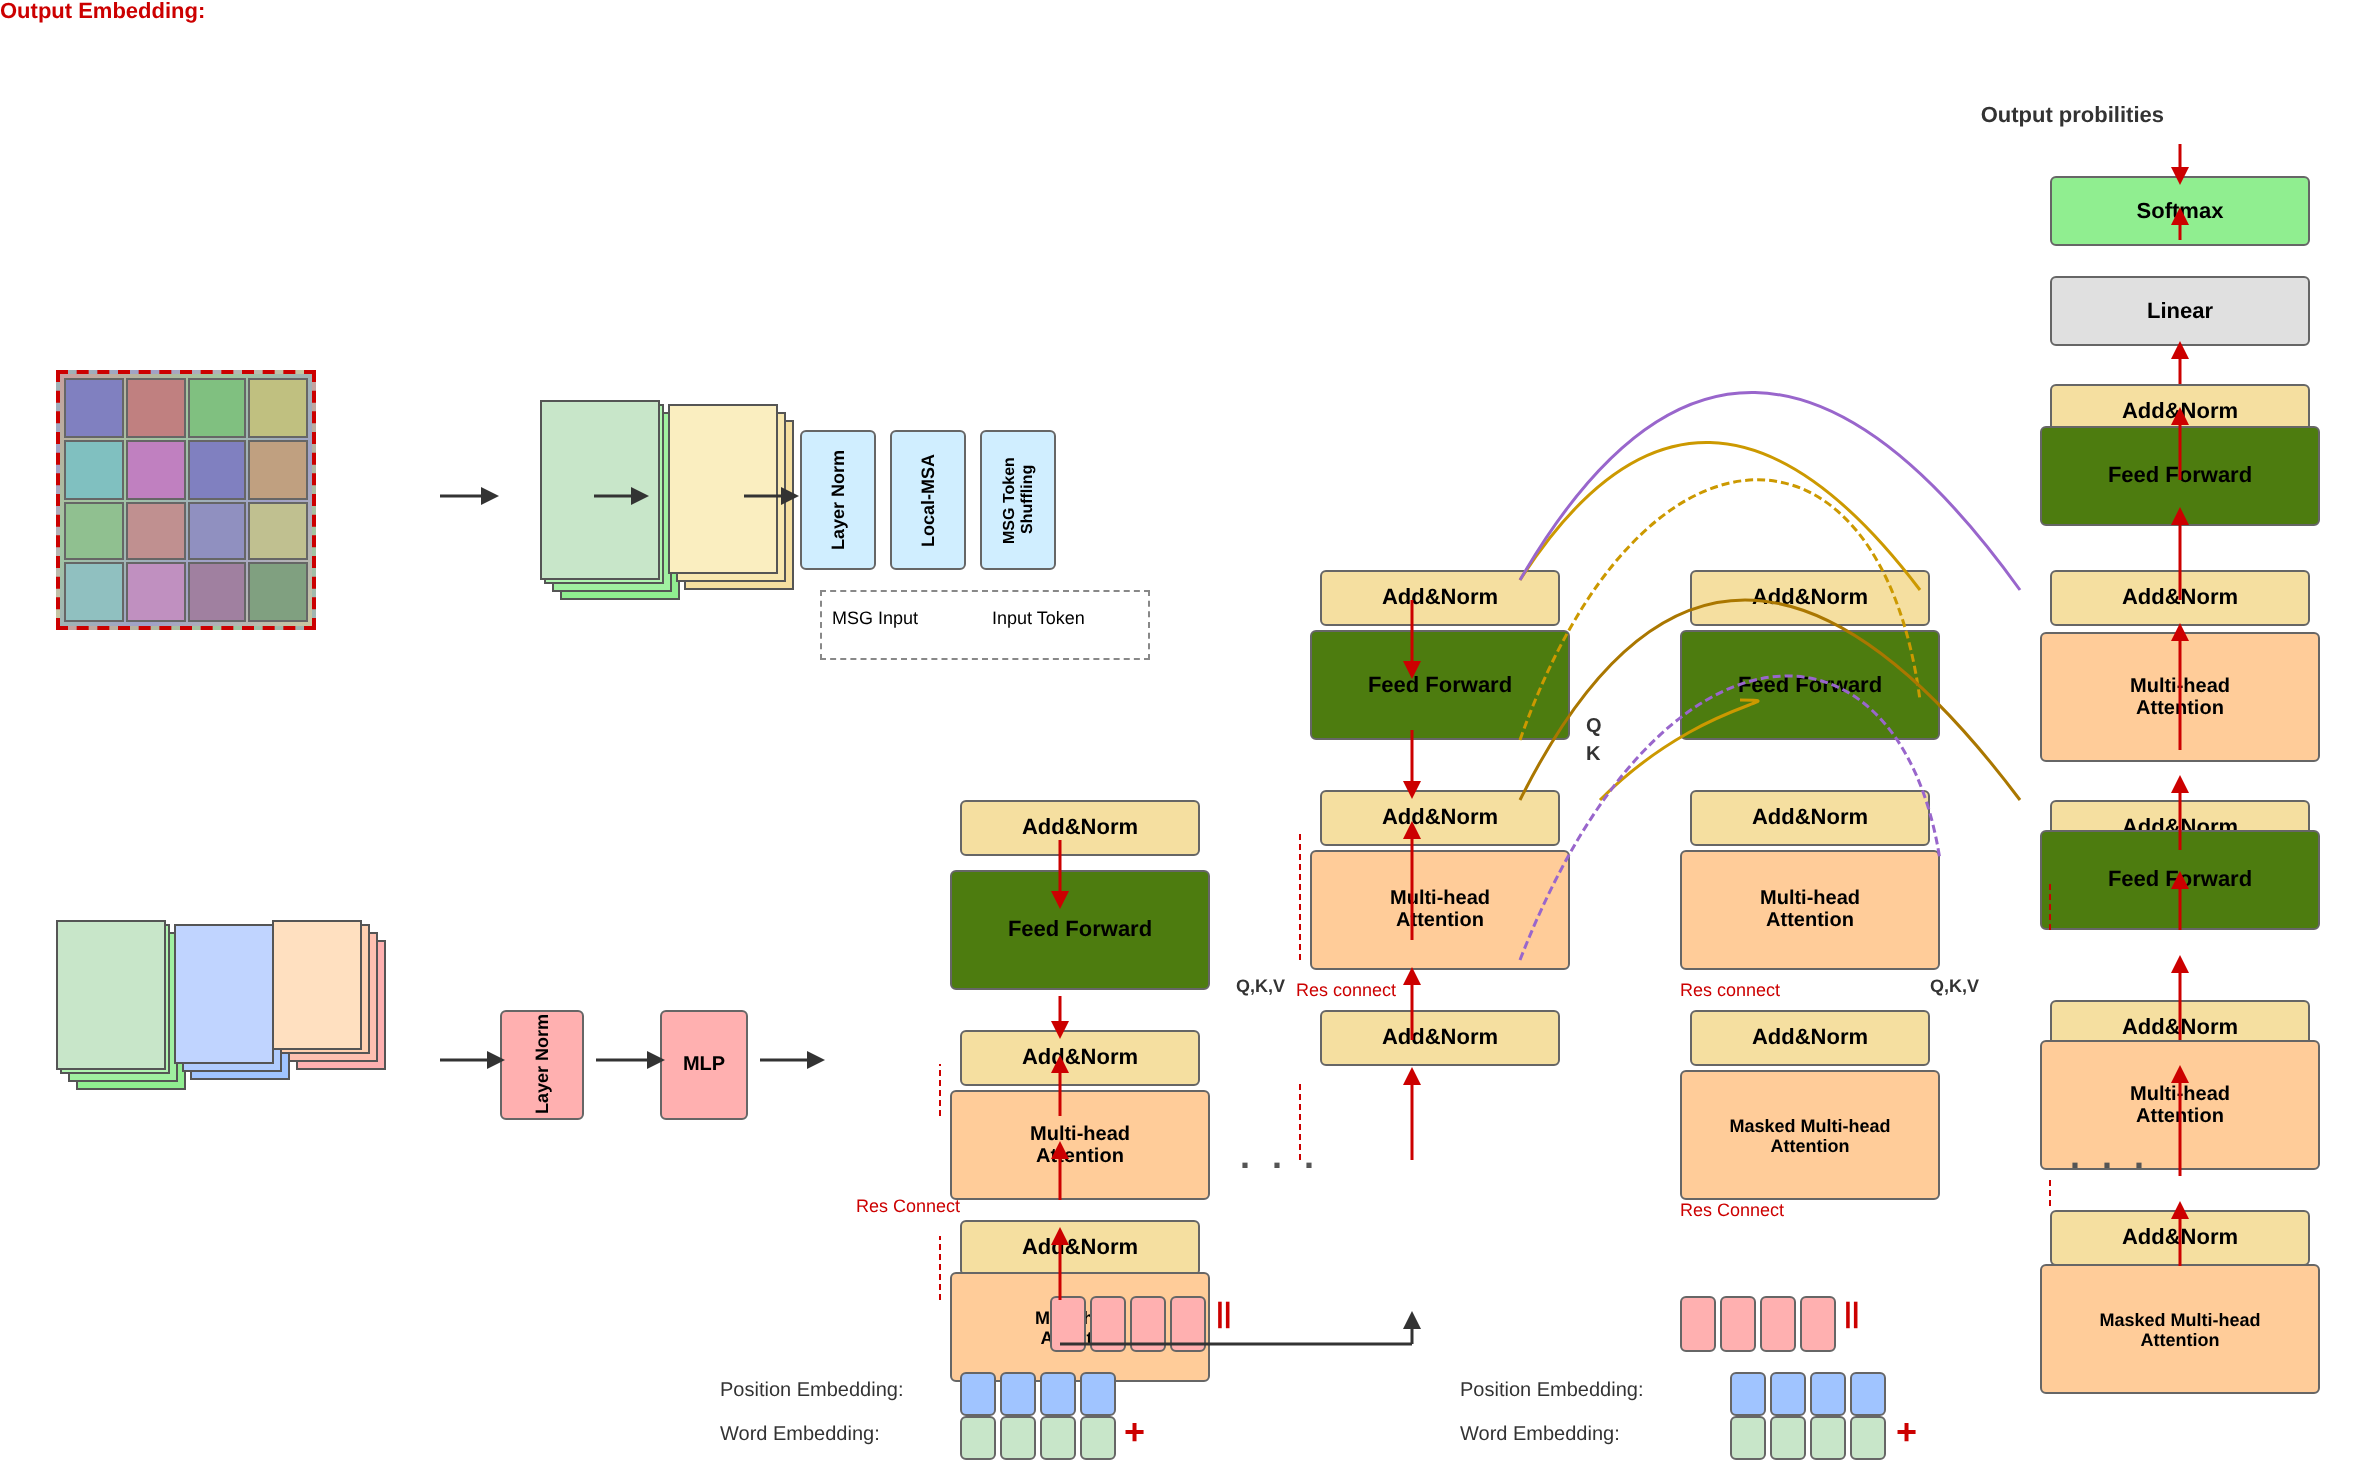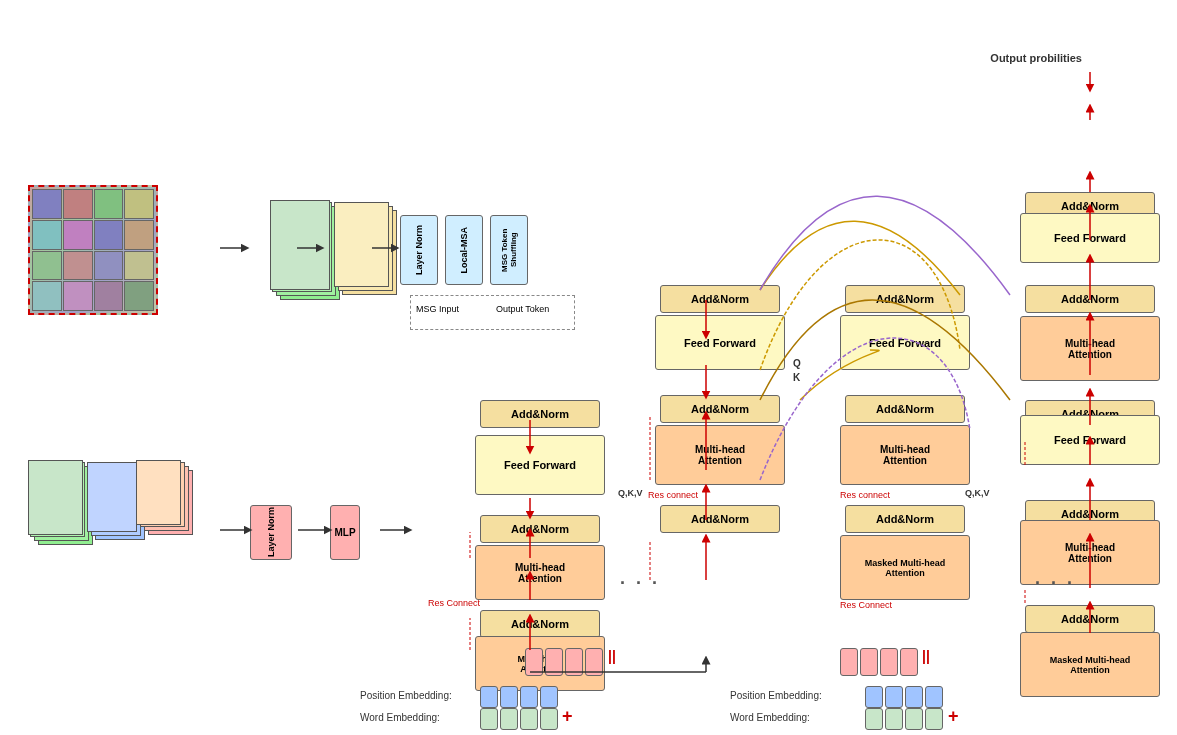--- a/index.html
+++ b/index.html
@@ -40,21 +40,21 @@
       align-items: center;
       justify-content: center;
       text-align: center;
       font-size: 11px;
       font-weight: 600;
       border: 1px solid #666;
       border-radius: 3px;
     }
 
     .block-tan { background: #f5dfa0; }
-    .block-cyan { background: #fef9c3; }
+    .block-cyan { background: #4d7c0f; }
     .block-green { background: #90ee90; }
     .block-pink { background: #ffb0b0; }
     .block-blue { background: #a0c4ff; }
     .block-lightblue { background: #d0eeff; }
     .block-gray { background: #e0e0e0; }
     .block-peach { background: #ffcc99; }
     .block-softgreen { background: #c8e6c9; }
 
     
     #svg-overlay {
@@ -203,21 +203,27 @@
     <line x1="470" y1="650" x2="470" y2="618" stroke="#cc0000" stroke-width="1" stroke-dasharray="3,2"></line>
 
     <line x1="1025" y1="590" x2="1025" y2="605" stroke="#cc0000" stroke-width="1" stroke-dasharray="3,2"></line>
     <line x1="1025" y1="465" x2="1025" y2="440" stroke="#cc0000" stroke-width="1" stroke-dasharray="3,2"></line>
 
     <path d="M 760 290 Q 850 150 960 295" stroke="#cc9900" stroke-width="1.5" fill="none"></path>
     <path d="M 760 290 Q 870 100 1010 295" stroke="#9966cc" stroke-width="1.5" fill="none"></path>
     <path d="M 760 400 Q 860 200 1010 400" stroke="#aa7700" stroke-width="1.5" fill="none"></path>
   </svg>
 
-
+  <div class="block block-green" style="left:1025px;top:88px;width:130px;height:35px;">
+    <span>Softmax</span>
+  </div>
+
+  <div class="block block-gray" style="left:1025px;top:138px;width:130px;height:35px;">
+    <span>Linear</span>
+  </div>
 
   <div class="block block-tan" style="left:1025px;top:192px;width:130px;height:28px;">
     <span>Add&amp;Norm</span>
   </div>
 
   <div class="block block-cyan" style="left:1020px;top:205px;width:140px;height:50px;top:213px;">
     <span>Feed Forward</span>
   </div>
 
   <div class="block block-tan" style="left:1025px;top:285px;width:130px;height:28px;">
@@ -321,20 +327,21 @@
   </div>
 
 
   <div class="block block-pink" style="left:525px;top:648px;width:18px;height:28px;"></div>
   <div class="block block-pink" style="left:545px;top:648px;width:18px;height:28px;"></div>
   <div class="block block-pink" style="left:565px;top:648px;width:18px;height:28px;"></div>
   <div class="block block-pink" style="left:585px;top:648px;width:18px;height:28px;"></div>
 
   <div class="dbar-symbol" style="left:608px;top:648px;">||</div>
 
+  <div class="label-red" style="left:730px;top:652px;">Output Embedding:</div>
 
   <div class="block block-pink" style="left:840px;top:648px;width:18px;height:28px;"></div>
   <div class="block block-pink" style="left:860px;top:648px;width:18px;height:28px;"></div>
   <div class="block block-pink" style="left:880px;top:648px;width:18px;height:28px;"></div>
   <div class="block block-pink" style="left:900px;top:648px;width:18px;height:28px;"></div>
 
   <div class="dbar-symbol" style="left:922px;top:648px;">||</div>
 
   <div class="label-text" style="left:360px;top:690px;">Position Embedding:</div>
 
@@ -406,21 +413,21 @@
     <span style="writing-mode:vertical-rl;text-orientation:mixed;transform:rotate(180deg);font-size:9px;">Local-MSA</span>
   </div>
 
   <div class="block block-lightblue" style="left:490px;top:215px;width:38px;height:70px;">
     <span style="writing-mode:vertical-rl;text-orientation:mixed;transform:rotate(180deg);font-size:8px;">MSG Token
 Shuffling</span>
   </div>
 
   <div class="dotted-box" style="left:410px;top:295px;width:165px;height:35px;">
     <span style="position:absolute;left:5px;top:8px;font-size:9px;">MSG Input</span>
-    <span style="position:absolute;left:85px;top:8px;font-size:9px;">Output Token</span>
+    <span style="position:absolute;left:85px;top:8px;font-size:9px;">Input Token</span>
   </div>
 
   <div style="position:absolute;top:460px;left:28px;">
 
     <div style="position:absolute;top:10px;left:10px;width:55px;height:75px;background:#90ee90;border:1px solid #555;"></div>
     <div style="position:absolute;top:6px;left:6px;width:55px;height:75px;background:#a0f0a0;border:1px solid #555;"></div>
     <div style="position:absolute;top:2px;left:2px;width:55px;height:75px;background:#b0f5b0;border:1px solid #555;"></div>
     <div style="position:absolute;top:0px;left:0px;width:55px;height:75px;background:#c8e6c9;border:1px solid #555;"></div>
 
     <div style="position:absolute;top:10px;left:67px;width:50px;height:70px;background:#a0c4ff;border:1px solid #555;"></div>
@@ -431,21 +438,21 @@
     <div style="position:absolute;top:6px;left:116px;width:45px;height:65px;background:#ffc0b0;border:1px solid #555;"></div>
     <div style="position:absolute;top:2px;left:112px;width:45px;height:65px;background:#ffd0b0;border:1px solid #555;"></div>
     <div style="position:absolute;top:0px;left:108px;width:45px;height:65px;background:#ffe0c0;border:1px solid #555;"></div>
   </div>
 
   <div class="block block-pink" style="left:250px;top:505px;width:42px;height:55px;">
     <span style="writing-mode:vertical-rl;text-orientation:mixed;transform:rotate(180deg);font-size:9px;">Layer
 Norm</span>
   </div>
 
-  <div class="block block-pink" style="left:330px;top:505px;width:30px;height:55px;">
+  <div class="block block-pink" style="left:330px;top:505px;width:44px;height:55px;">
     <span style="font-size:10px;">MLP</span>
   </div>
 
   <div class="label-text" style="left:648px;top:490px;color:#cc0000;font-size:9px;">Res connect</div>
   <div class="label-text" style="left:840px;top:490px;color:#cc0000;font-size:9px;">Res connect</div>
   <div class="label-text" style="left:428px;top:598px;color:#cc0000;font-size:9px;">Res Connect</div>
   <div class="label-text" style="left:840px;top:600px;color:#cc0000;font-size:9px;">Res Connect</div>
 
   <div style="position:absolute;left:618px;top:488px;font-size:9px;color:#333;font-weight:600;">Q,K,V</div>
   <div style="position:absolute;left:965px;top:488px;font-size:9px;color:#333;font-weight:600;">Q,K,V</div>

